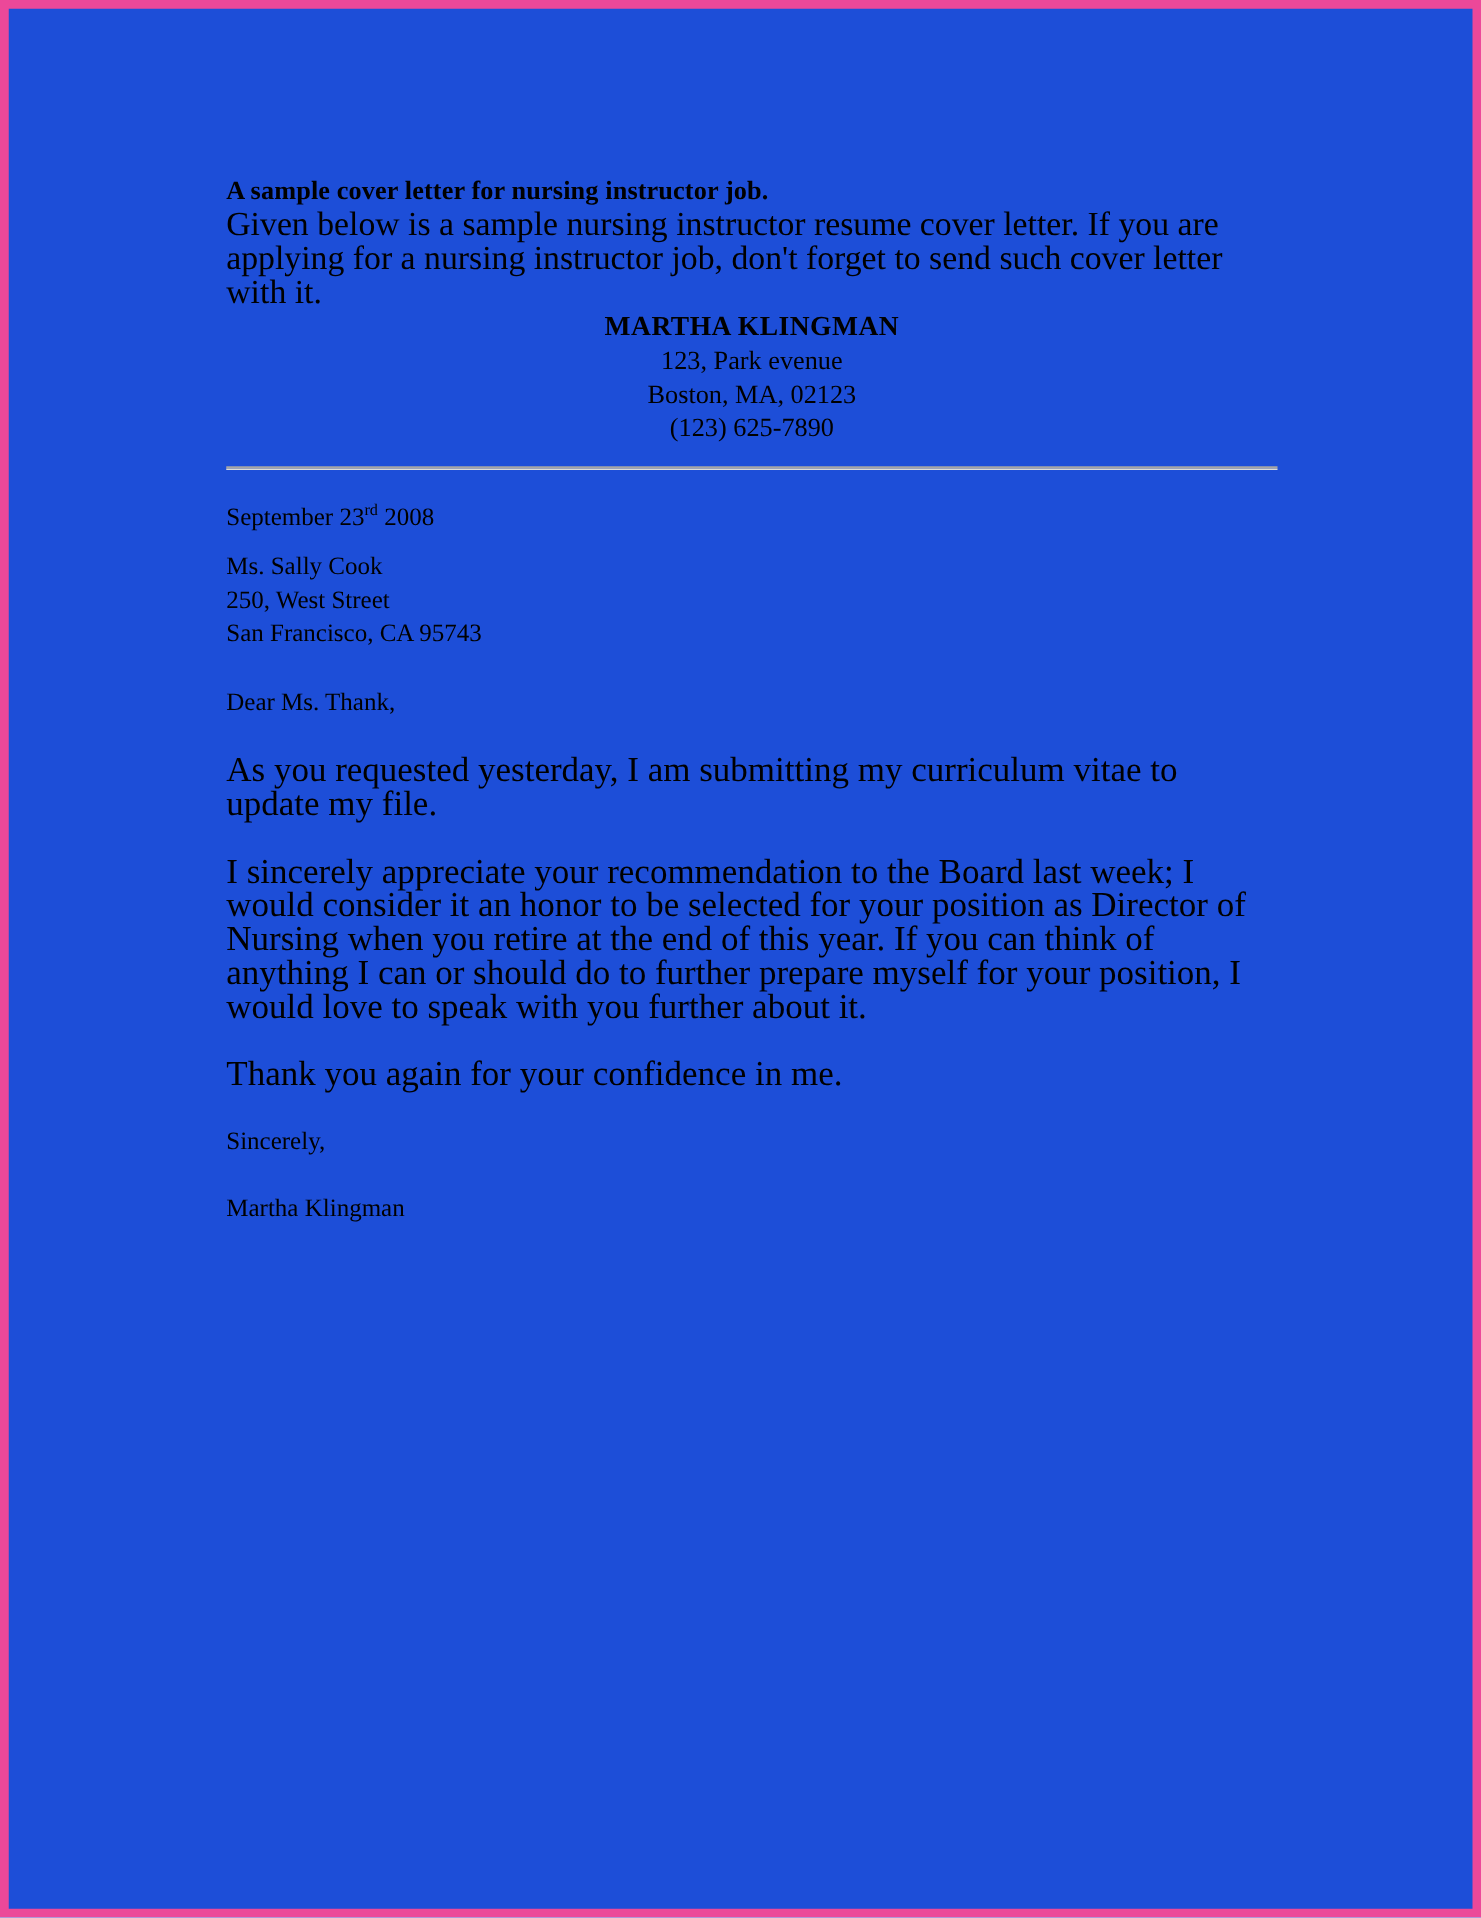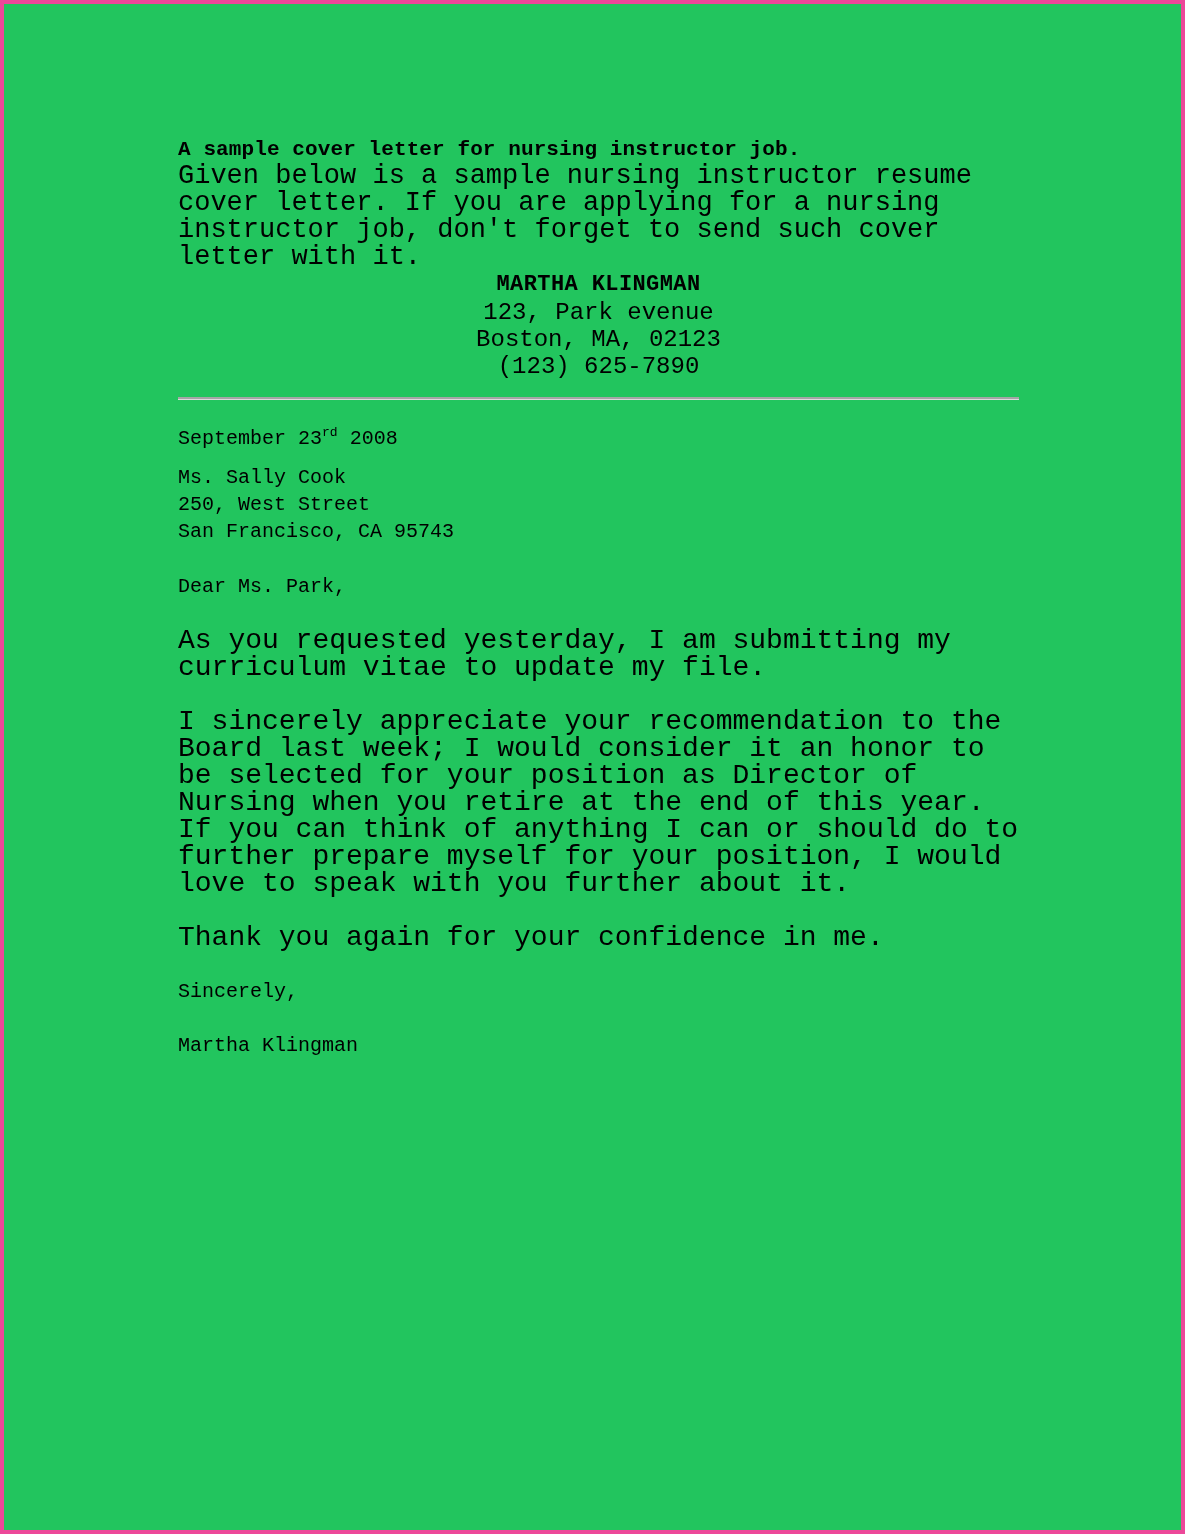--- a/index.html
+++ b/index.html
@@ -7,24 +7,24 @@
     margin: 0;
     padding: 0;
     background: #ffffff;
   }
 
   .page {
     position: relative;
     width: 1185px;
     height: 1534px;
     box-sizing: border-box;
-    background: #22c55e;
-    border: 4px solid #ec4899;
+    background: #1d4ed8;
+    border: 7px solid #ec4899;
     overflow: hidden;
-    font-family: Liberation Mono, monospace;
+    font-family: Liberation Serif, serif;
     color: #000000;
   }
 
   .sheet {
     position: absolute;
     left: 174px;
     top: 132px;
     width: 841px;
   }
 
@@ -49,21 +49,21 @@
   }
 
   .letterhead-name {
     font-size: 22px;
     font-weight: bold;
     line-height: 28px;
     letter-spacing: 0.4px;
   }
 
   .letterhead-line {
-    font-size: 24px;
+    font-size: 21px;
     line-height: 27px;
   }
 
   .divider {
     border: none;
     border-top: 2px solid #a5a5a5;
     border-bottom: 1px solid #dcdcdc;
     height: 0;
     margin: 17px 0 0 0;
     width: 100%;
@@ -131,21 +131,21 @@
     <div class="block date-block">
       <span>September 23</span><span class="date-sup">rd</span><span> 2008</span>
     </div>
 
     <div class="block recipient-block">
       <span class="addr-line">Ms. Sally Cook</span>
       <span class="addr-line">250, West Street</span>
       <span class="addr-line">San Francisco, CA 95743</span>
     </div>
 
-    <div class="block salutation-block">Dear Ms. Park,</div>
+    <div class="block salutation-block">Dear Ms. Thank,</div>
 
     <div class="para">As you requested yesterday, I am submitting my curriculum vitae to update my file.</div>
 
     <div class="para">I sincerely appreciate your recommendation to the Board last week; I would consider it an honor to be selected for your position as Director of Nursing when you retire at the end of this year. If you can think of anything I can or should do to further prepare myself for your position, I would love to speak with you further about it.</div>
 
     <div class="para">Thank you again for your confidence in me.</div>
 
     <div class="block sign-block">Sincerely,</div>
 
     <div class="block sign-block">Martha Klingman</div>

